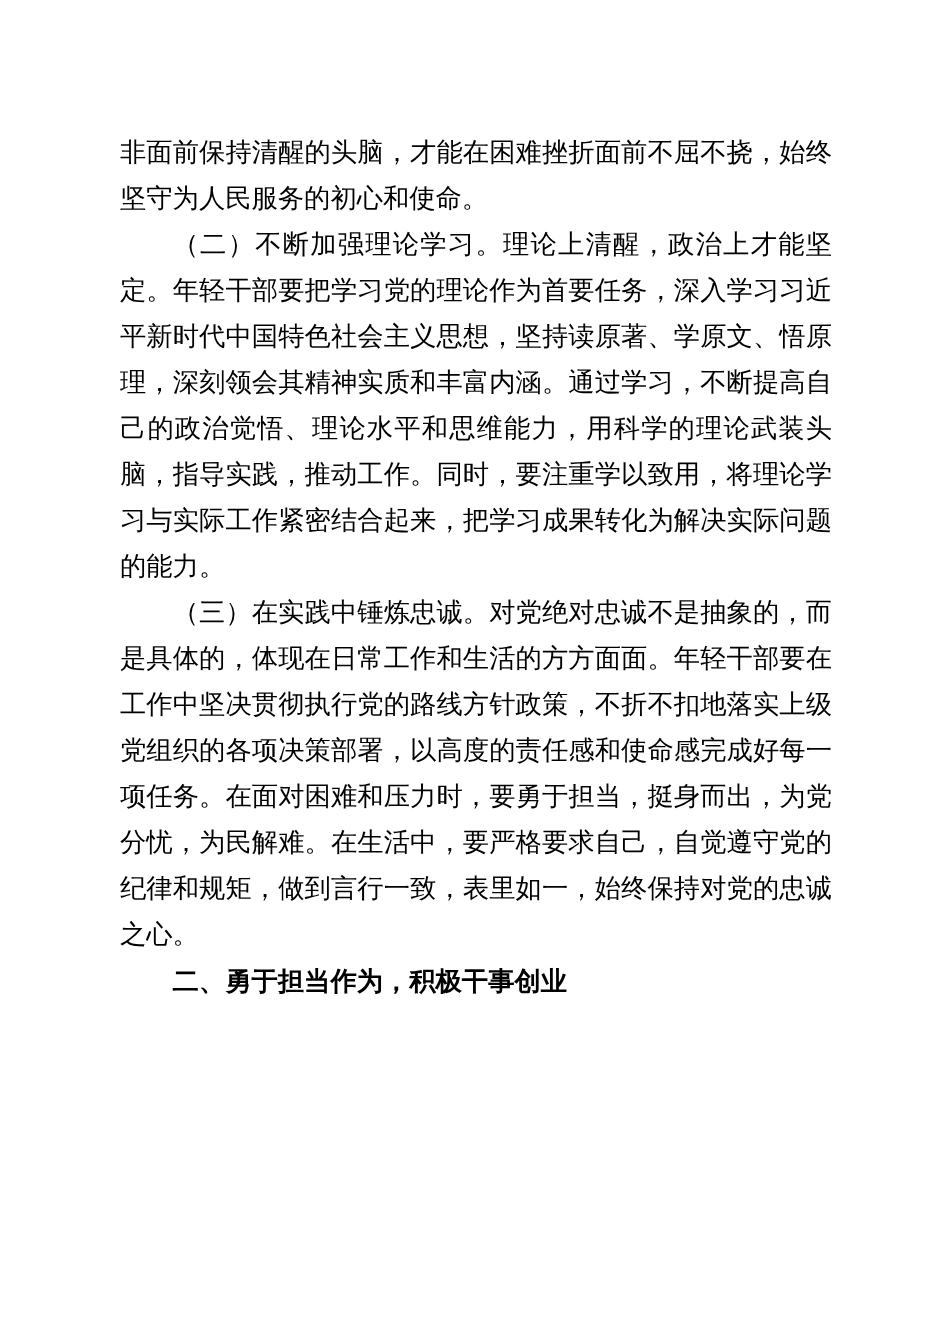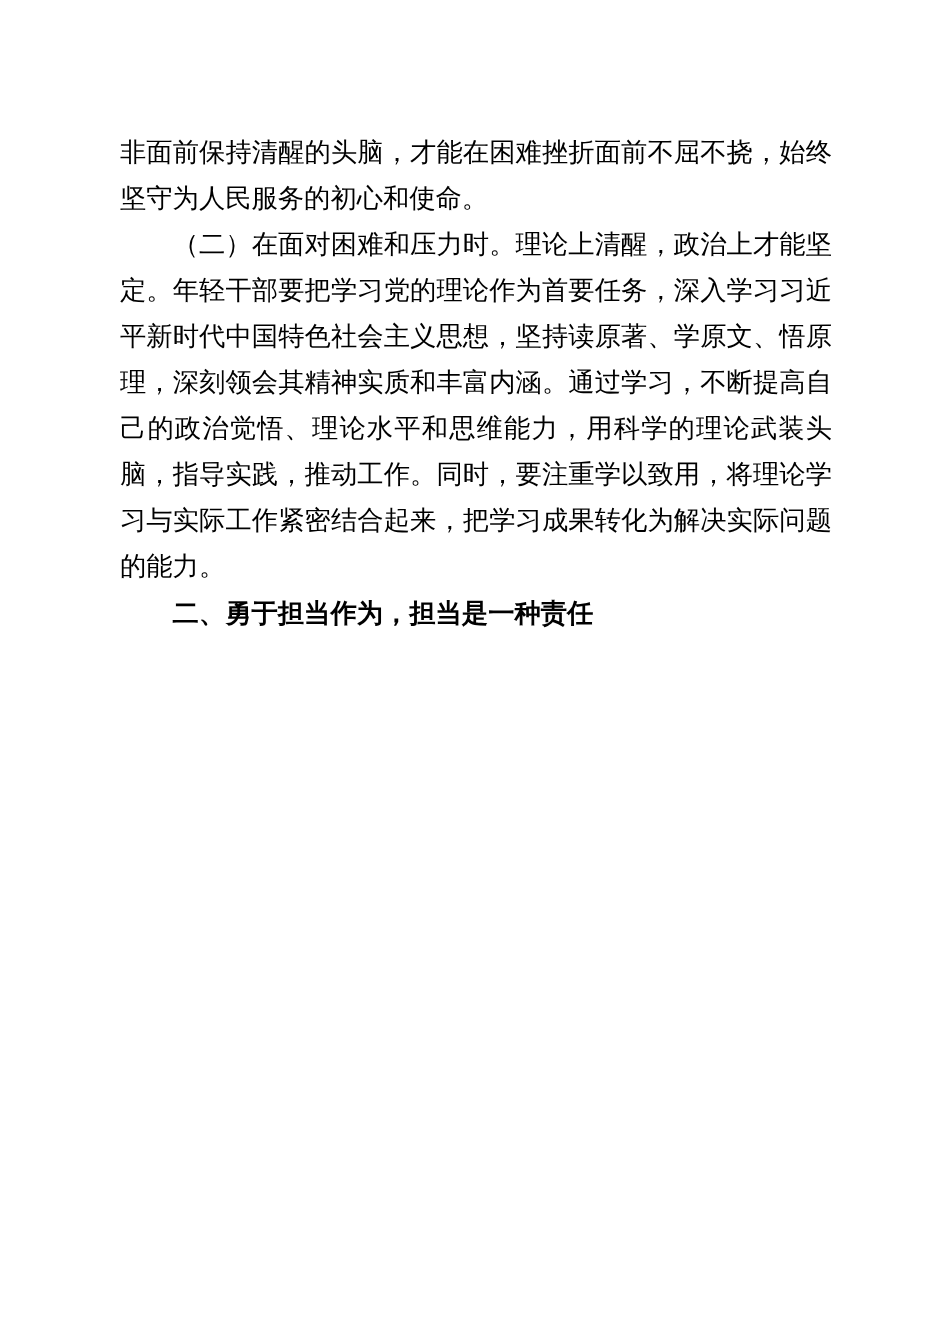--- a/index.html
+++ b/index.html
@@ -40,15 +40,16 @@
     color: #000000;
     text-align: justify;
     text-indent: 2em;
   }
 </style>
 </head>
 <body>
 
 <div class="doc-page">
   <p class="para no-indent">非面前保持清醒的头脑，才能在困难挫折面前不屈不挠，始终坚守为人民服务的初心和使命。</p>
-  <p class="para">（二）在面对困难和压力时。理论上清醒，政治上才能坚定。年轻干部要把学习党的理论作为首要任务，深入学习习近平新时代中国特色社会主义思想，坚持读原著、学原文、悟原理，深刻领会其精神实质和丰富内涵。通过学习，不断提高自己的政治觉悟、理论水平和思维能力，用科学的理论武装头脑，指导实践，推动工作。同时，要注重学以致用，将理论学习与实际工作紧密结合起来，把学习成果转化为解决实际问题的能力。</p>
-  <h2 class="section-heading">二、勇于担当作为，担当是一种责任</h2>
+  <p class="para">（二）不断加强理论学习。理论上清醒，政治上才能坚定。年轻干部要把学习党的理论作为首要任务，深入学习习近平新时代中国特色社会主义思想，坚持读原著、学原文、悟原理，深刻领会其精神实质和丰富内涵。通过学习，不断提高自己的政治觉悟、理论水平和思维能力，用科学的理论武装头脑，指导实践，推动工作。同时，要注重学以致用，将理论学习与实际工作紧密结合起来，把学习成果转化为解决实际问题的能力。</p>
+  <p class="para">（三）在实践中锤炼忠诚。对党绝对忠诚不是抽象的，而是具体的，体现在日常工作和生活的方方面面。年轻干部要在工作中坚决贯彻执行党的路线方针政策，不折不扣地落实上级党组织的各项决策部署，以高度的责任感和使命感完成好每一项任务。在面对困难和压力时，要勇于担当，挺身而出，为党分忧，为民解难。在生活中，要严格要求自己，自觉遵守党的纪律和规矩，做到言行一致，表里如一，始终保持对党的忠诚之心。</p>
+  <h2 class="section-heading">二、勇于担当作为，积极干事创业</h2>
 </div>
 
 </body></html>

